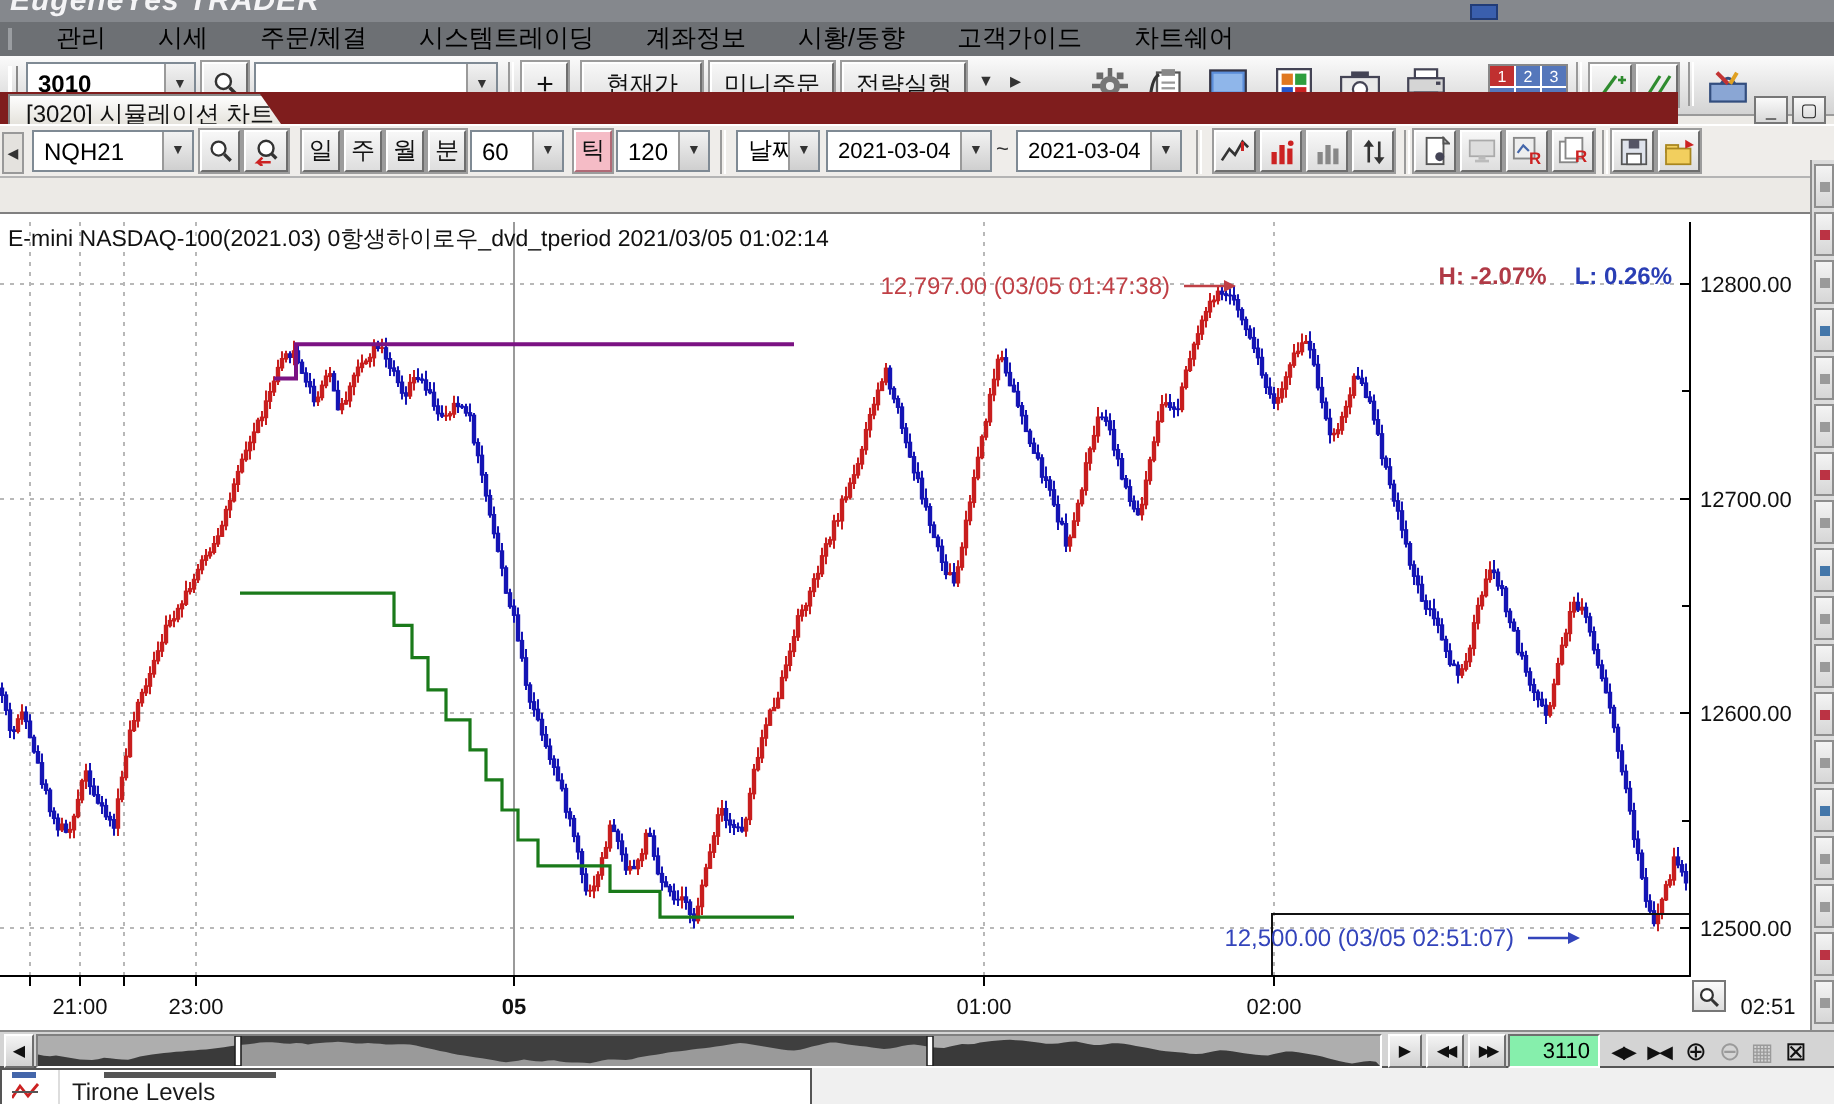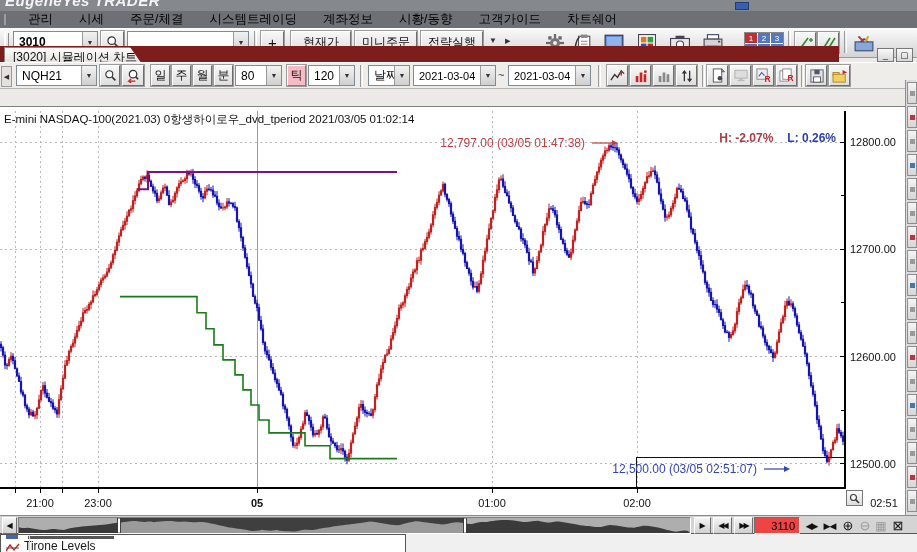--- a/index.html
+++ b/index.html
@@ -40,26 +40,26 @@
   .hl{position:absolute;right:69px;top:24px;font-size:12px;white-space:nowrap}
   .hl .hv{color:#b03a46;font-weight:bold}
   .hl .lv{color:#2b3fb5;font-weight:bold;margin-left:14px}
   .axismag{position:absolute;left:846px;top:383px;width:17px;height:16px;background:linear-gradient(#fafafa,#ddd);border:1px solid #777;display:flex;align-items:center;justify-content:center;cursor:pointer}
   
   .sidestrip{left:905px;top:80px;width:12px;height:435px;background:#dcdcdc;border-left:1px solid #8e8e8e}
   
   .bottombar{left:0;top:515px;width:917px;height:19px;background:#d4d4d4;border-top:1px solid #8a8a8a;border-bottom:1px solid #555}
   .sbtn{position:absolute;top:1px;height:17px;background:linear-gradient(#f4f4f4,#d0d0d0);border:1px solid;border-color:#fff #6e6e6e #6e6e6e #fff;display:flex;align-items:center;justify-content:center;font-size:8px;color:#111;cursor:pointer}
   .track{position:absolute;left:18px;top:1px;width:673px;height:17px;border:1px solid;border-color:#808080 #fff #fff #808080;background:#aeaeae;overflow:hidden}
-  .cntinput{position:absolute;left:754px;top:1px;width:46px;height:17px;border:1px solid;border-color:#6e6e6e #fff #fff #6e6e6e;background:#ef4444;font-size:11px;text-align:right;padding-right:4px;font-family:"Liberation Sans",sans-serif}
+  .cntinput{position:absolute;left:754px;top:1px;width:46px;height:17px;border:1px solid;border-color:#6e6e6e #fff #fff #6e6e6e;background:#86efac;font-size:11px;text-align:right;padding-right:4px;font-family:"Liberation Sans",sans-serif}
   .mapicon{position:absolute;top:1px;width:17px;height:17px;display:flex;align-items:center;justify-content:center;font-size:11px;letter-spacing:-1px;cursor:pointer}
   
   .bottomarea{left:0;top:534px;width:917px;height:18px;background:#f0f0f0}
   .popup{position:absolute;left:0;top:0;width:406px;height:18px;background:#fff;border:1px solid #555;border-bottom:none;overflow:hidden}
-  .prow{display:flex;align-items:flex-end;height:14px;gap:4px;padding-left:5px}
+  .prow{display:flex;align-items:center;height:14px;gap:16px;padding-left:5px}
   .prow .plabel{font-size:12px;color:#1a1a1a;white-space:nowrap}
   .psep{position:absolute;left:28px;top:0;bottom:0;width:1px;background:#ddd}
 </style>
 </head>
 <body>
 
 <div class="stage">
 
   <div class="abs titlebar">
     <span class="logo">EugeneYes TRADER</span>
@@ -249,21 +249,21 @@
     <div class="w98btn" style="left:172px;top:2px;width:19px;height:21px">
         <span>주</span>
       </div>
     <div class="w98btn" style="left:193px;top:2px;width:19px;height:21px">
         <span>월</span>
       </div>
     <div class="w98btn" style="left:214px;top:2px;width:19px;height:21px">
         <span>분</span>
       </div>
     <div class="combo" style="left:235px;top:2px;width:47px;height:21px">
-      <span class="cfield">80</span>
+      <span class="cfield">60</span>
       <span class="cdd">
           <span>▼</span>
         </span>
     </div>
     <div class="w98btn" style="left:287px;top:2px;width:19px;height:21px;background:#f5bcc6;border-color:#fff #b06a76 #b06a76 #fff">
         <span>틱</span>
       </div>
     <div class="combo" style="left:308px;top:2px;width:47px;height:21px">
       <span class="cfield">120</span>
       <span class="cdd">

